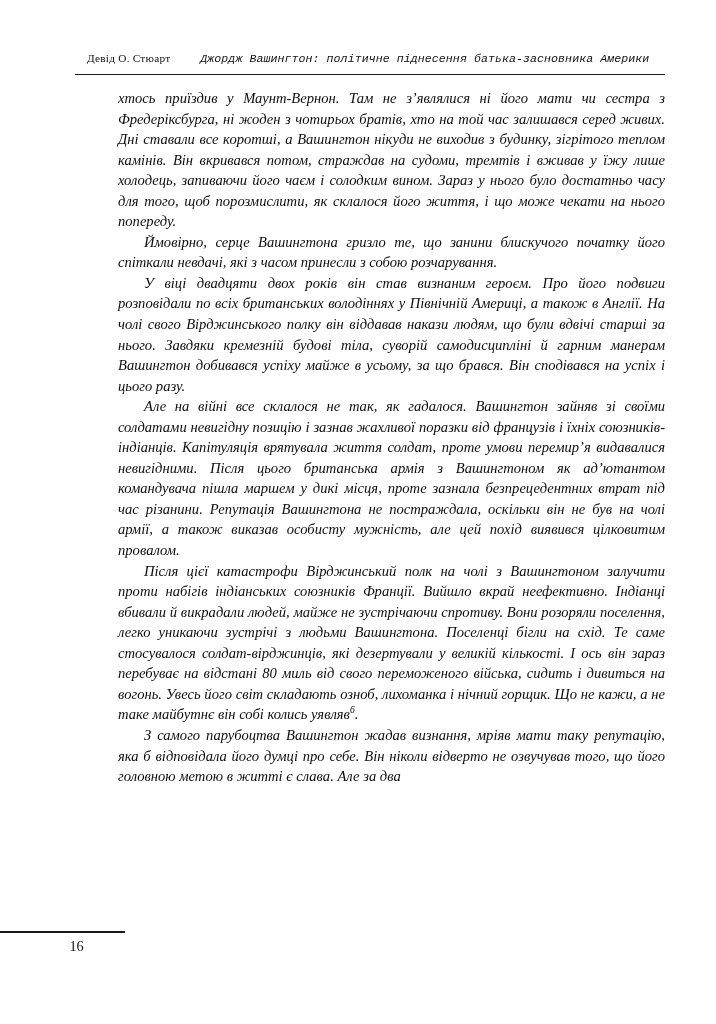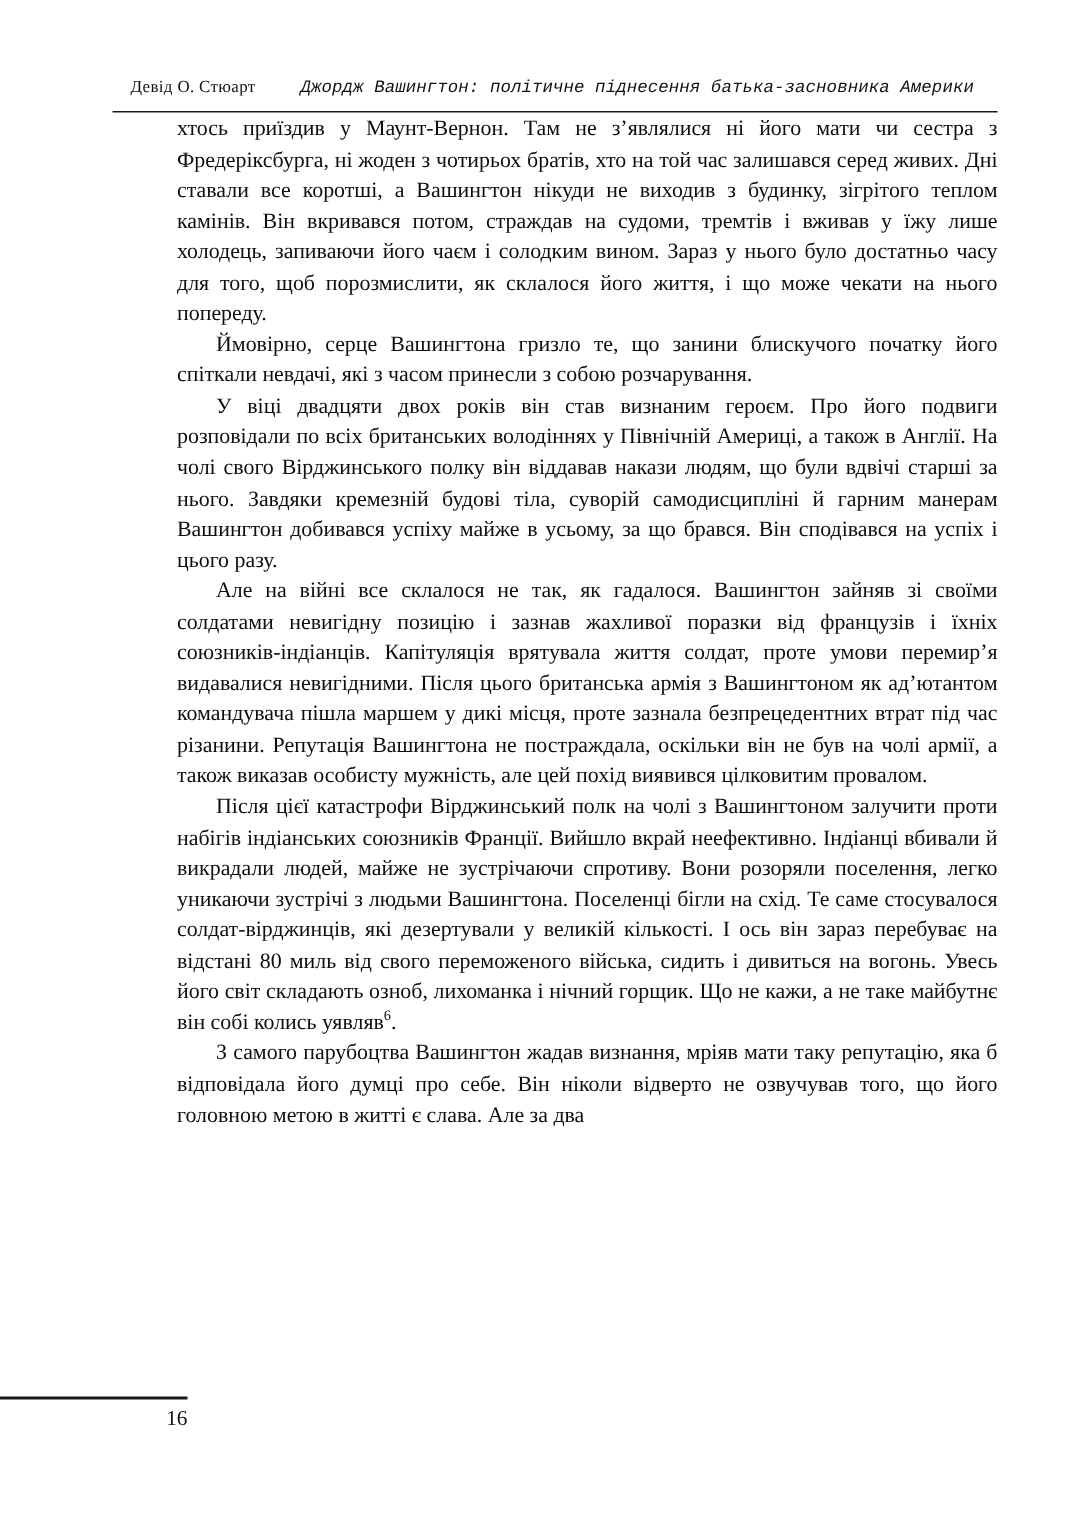--- a/index.html
+++ b/index.html
@@ -53,22 +53,23 @@
     top: 74px;
     width: 590px;
     height: 1.4px;
     background: #1a1a1a;
   }
 
   
   .text-column {
     position: absolute;
     left: 118px;
-    top: 76px;
+    top: 88px;
     width: 547px;
+    font-style: italic;
   }
   p.para {
     margin: 0;
     text-align: justify;
     text-justify: inter-word;
     font-size: 14.6px;
     line-height: 20.55px;
     text-indent: 26px;
     hyphens: manual;
     -webkit-hyphens: manual;
@@ -89,21 +90,21 @@
     top: 931px;
     width: 125px;
     height: 1.6px;
     background: #1a1a1a;
   }
   .folio {
     position: absolute;
     left: 0px;
     top: 938px;
     width: 125px;
-    text-align: right;
+    text-align: center;
     font-size: 14.2px;
     color: #111;
     padding-left: 28px;
     box-sizing: border-box;
   }
 </style>
 </head>
 <body>
 
 <div class="page">

